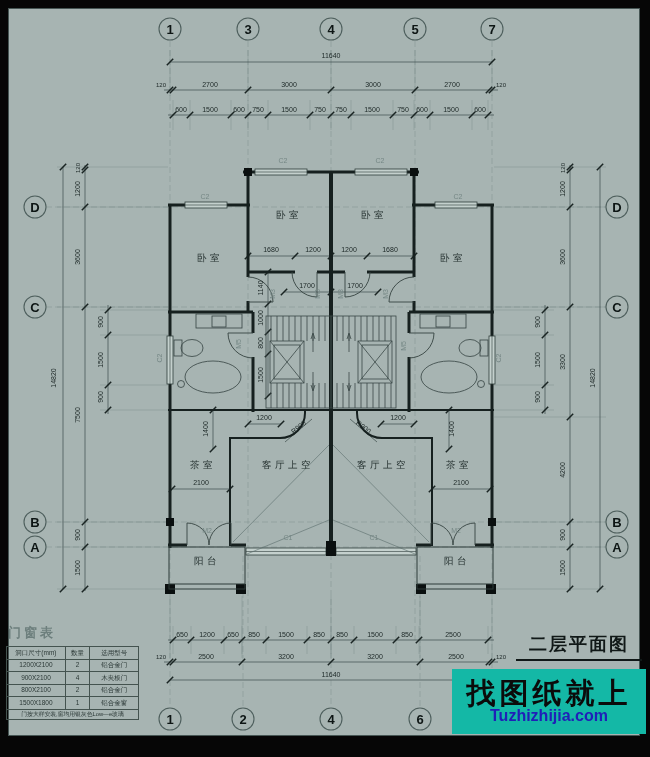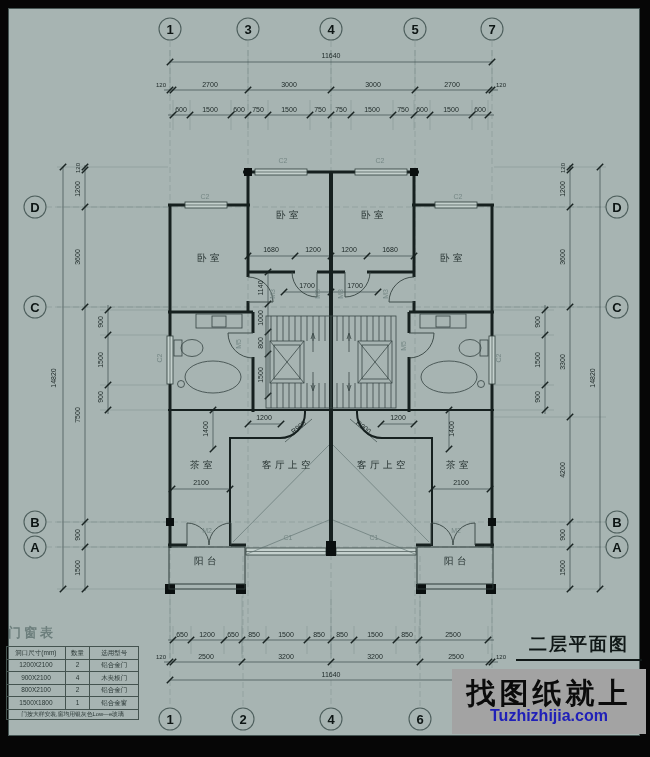--- a/index.html
+++ b/index.html
@@ -37,21 +37,21 @@
   .sched-title{font-size:13px;letter-spacing:3px;color:#6d7f7d;margin:0 0 4px 2px;font-weight:bold;}
   .sched table{width:100%;border-collapse:collapse;}
   .sched th,.sched td{border:1px solid #44534f;font-size:6.5px;font-weight:normal;
       color:#2b3836;text-align:center;padding:2.5px 0;line-height:1;}
   .sched .note{font-size:5.8px;padding:2px 1px;}
 
   .ptitle{position:absolute;left:516px;top:632px;width:126px;text-align:center;
       font-size:18px;font-weight:bold;color:#101817;letter-spacing:2px;
       border-bottom:2px solid #101817;padding-bottom:3px;}
 
-  .watermark{position:absolute;left:452px;top:669px;width:194px;height:65px;background:#a3a3a3;
+  .watermark{position:absolute;left:452px;top:669px;width:194px;height:65px;background:#14b8a6;
       display:flex;flex-direction:column;align-items:center;justify-content:center;gap:0px;}
   .wm-cn{font-size:29px;font-weight:bold;color:#0b0b0b;letter-spacing:4px;line-height:1.05;}
   .wm-en{font-size:16px;font-weight:bold;color:#2020b8;line-height:1.05;}
 </style>
 </head>
 <body>
 
 <div class="stage">
   <div class="panel"></div>
 

